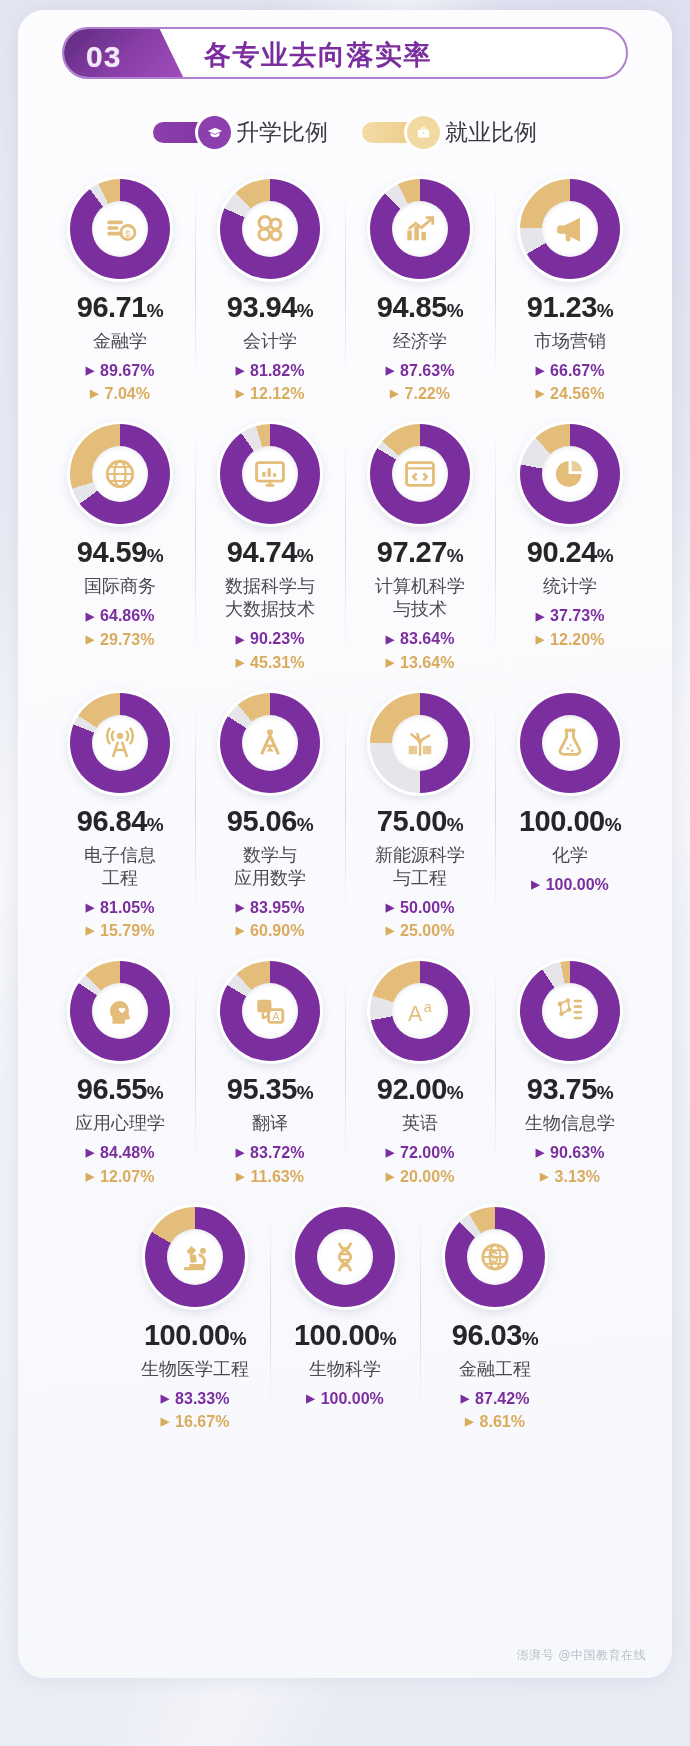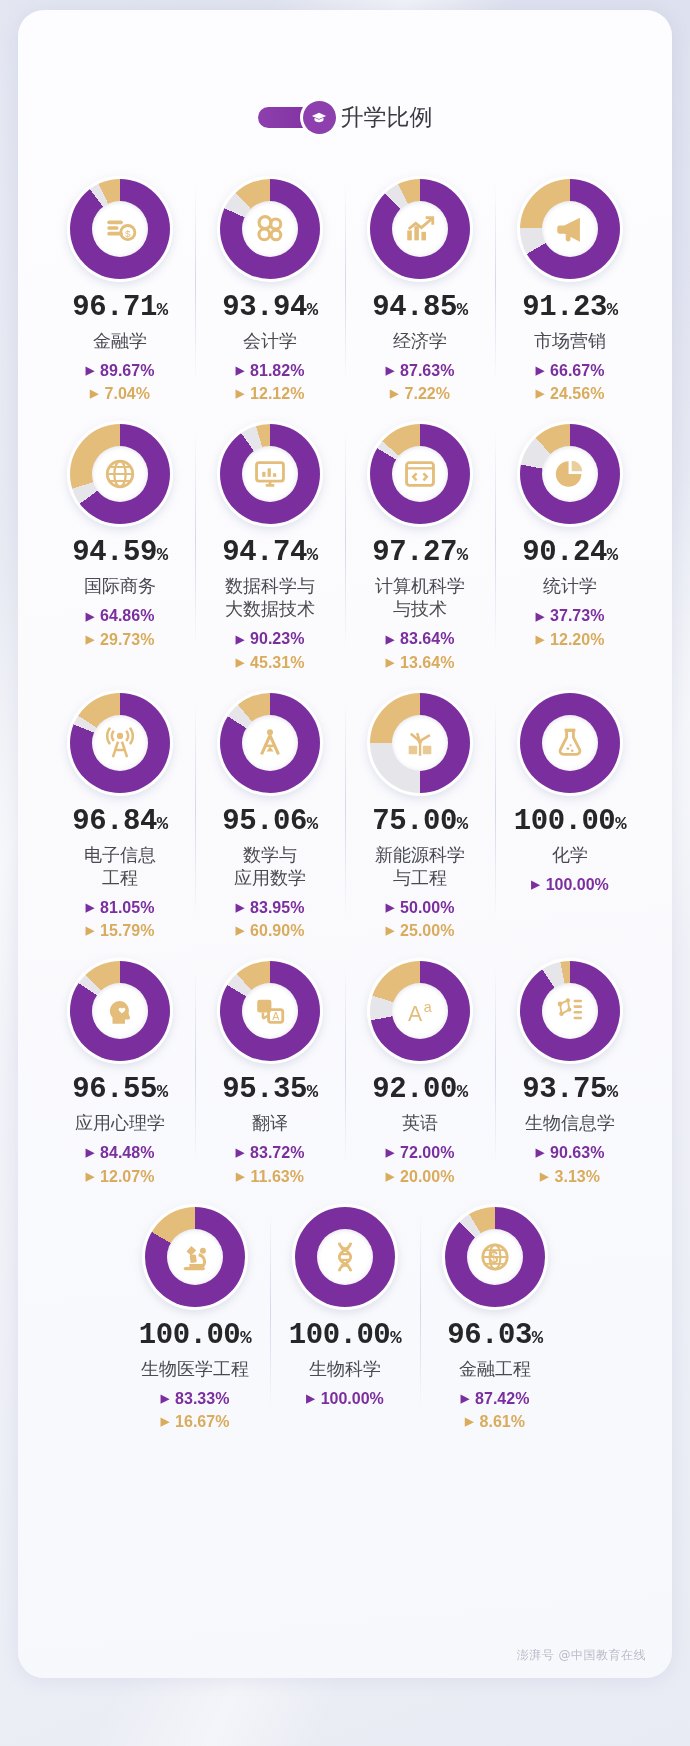--- a/index.html
+++ b/index.html
@@ -46,21 +46,21 @@
     font-family:"Liberation Sans",sans-serif;
     text-shadow:0 0 1px rgba(255,255,255,.6);
   }
   .hdr-title {
     position:absolute; left:140px; top:8px;
     font-size:27px; font-weight:700; color:#7b2f9e; letter-spacing:1.5px;
     font-family:"DejaVu Sans","Liberation Sans",sans-serif;
   }
   
   .legend { position:absolute; left:0; top:92px; width:654px; height:46px;
-            display:flex; justify-content:center; align-items:flex-start; gap:34px; }
+            display:flex; justify-content:center; align-items:flex-end; gap:34px; }
   .lg-item { display:flex; align-items:center; gap:9px; }
   .lg-pill { position:relative; width:74px; height:21px; border-radius:11px; }
   .lg-pill.purple { background:linear-gradient(90deg,#8e3fae,#7c2f9d); }
   .lg-pill.gold   { background:linear-gradient(90deg,#f3dba6,#e9c87f); }
   .lg-knob {
     position:absolute; right:-4px; top:-6px; width:33px; height:33px;
     border-radius:50%; display:flex; align-items:center; justify-content:center;
   }
   .lg-knob.purple { background:#8e3fae; box-shadow:0 0 0 3px #fff; }
   .lg-knob.gold   { background:#f2d9a1; box-shadow:0 0 0 3px #fff; }
@@ -81,21 +81,21 @@
   .donut { position:absolute; inset:3px; border-radius:50%; }
   .donut-hole {
     position:absolute; inset:25px; border-radius:50%;
     background:radial-gradient(circle at 38% 32%,#ffffff 60%,#f4f4f8 100%);
     box-shadow:inset 0 1px 4px rgba(150,155,185,.28);
     display:flex; align-items:center; justify-content:center;
   }
   .donut-hole svg { width:34px; height:34px; display:block; }
   .big {
     margin-top:11px; font-size:29px; font-weight:700; color:#262629;
-    font-family:Liberation Mono, monospace; letter-spacing:-.5px; line-height:1;
+    font-family:Liberation Sans, sans-serif; letter-spacing:-.5px; line-height:1;
   }
   .big .pct { font-size:19px; font-weight:700; }
   .major {
     margin-top:7px; font-size:18px; color:#4a4a52; line-height:1.28;
     text-align:center; font-family:"DejaVu Sans",sans-serif;
   }
   .subs { margin-top:7px; width:100%; }
   .sub {
     display:flex; align-items:center; justify-content:center; gap:6px;
     font-size:16px; font-weight:700; line-height:1.45;
@@ -110,33 +110,50 @@
     font-size:12px; color:#b9bcc8; letter-spacing:.5px;
     font-family:"DejaVu Sans",sans-serif;
   }
 </style>
 </head>
 <body>
 
 <div id="page">
   <div class="card">
 
+    <div class="hdr">
+      <div class="hdr-badge"></div>
+      <div class="hdr-num">03</div>
+      <div class="hdr-title">各专业去向落实率</div>
+    </div>
 
     <div class="legend">
       <div class="lg-item">
         <div class="lg-pill purple">
           <div class="lg-knob purple">
             <svg viewBox="0 0 24 24" width="18" height="18">
                 <path d="M12 5 2.5 9.2 12 13.4l9.5-4.2L12 5Z" fill="#fff"></path>
                 <path d="M6 11.5v3.2c0 1.6 2.7 2.8 6 2.8s6-1.2 6-2.8v-3.2l-6 2.7-6-2.7Z" fill="#fff"></path>
               </svg>
           </div>
         </div>
         <div class="lg-label">升学比例</div>
       </div>
+      <div class="lg-item">
+        <div class="lg-pill gold">
+          <div class="lg-knob gold">
+            <svg viewBox="0 0 24 24" width="17" height="17">
+                <rect x="4" y="8" width="16" height="11" rx="1.6" fill="#fff"></rect>
+                <path d="M9.5 8V6.6c0-.6.5-1.1 1.1-1.1h2.8c.6 0 1.1.5 1.1 1.1V8" stroke="#fff" stroke-width="1.7" fill="none"></path>
+                <rect x="10.8" y="11.6" width="2.4" height="3" rx=".5" fill="#f2d9a1"></rect>
+              </svg>
+          </div>
+        </div>
+        <div class="lg-label">就业比例</div>
+      </div>
     </div>
 
     <div class="grid" id="grid">
         <div class="row">
           <div class="cellwrap">
             <div class="donut-shell">
               <div class="donut" style="background:conic-gradient(#7b2f9e 0deg 322.81deg,#e6e6ea 322.81deg 334.66deg,#e3bd79 334.66deg 360deg)"></div>
               <div class="donut-hole">
                 <svg viewBox="0 0 24 24" fill="#e3bd79" color="#e3bd79">
                   <rect x="3" y="6" width="11" height="2.6" rx="1.3"></rect>

